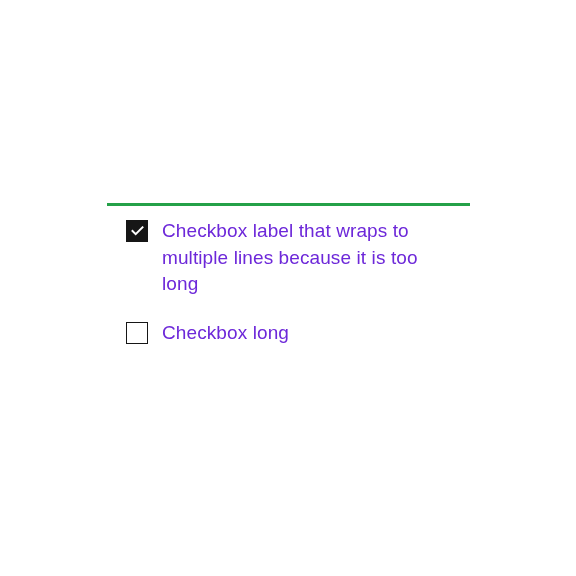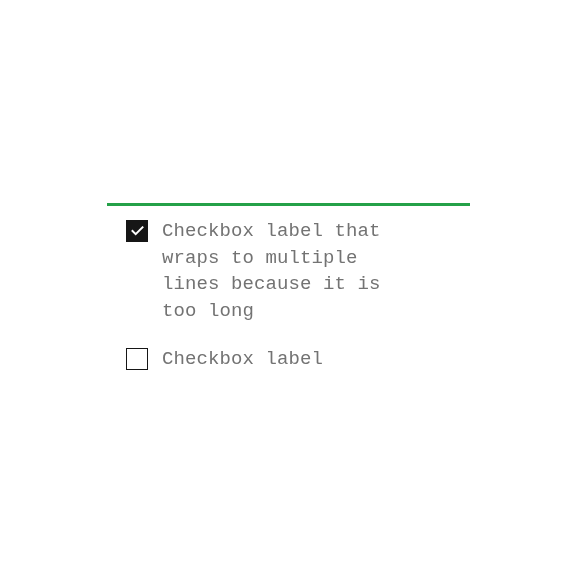--- a/index.html
+++ b/index.html
@@ -54,40 +54,39 @@
     }
     .checkmark path {
       stroke: #ffffff;
       stroke-width: 2.2;
       fill: none;
       stroke-linecap: square;
     }
     .checkbox-label {
       font-size: 19px;
       line-height: 1.4;
-      color: #737373;
+      color: #6d28d9;
       max-width: 260px;
       letter-spacing: 0.1px;
-      font-family: Liberation Mono, monospace;
     }
   </style>
 </head>
 <body>
 
 <div class="divider"></div>
 
 <div class="checkbox-group">
 
   <div class="checkbox-row">
     <div class="checkbox-box checked">
       <svg class="checkmark" viewBox="0 0 14 11">
         <path d="M1.5 5.5 L5 9 L12.5 1.5"></path>
       </svg>
     </div>
     <div class="checkbox-label">Checkbox label that wraps to multiple lines because it is too long</div>
   </div>
 
   <div class="checkbox-row">
     <div class="checkbox-box"></div>
-    <div class="checkbox-label">Checkbox label</div>
+    <div class="checkbox-label">Checkbox long</div>
   </div>
 
 </div>
 
 </body></html>

